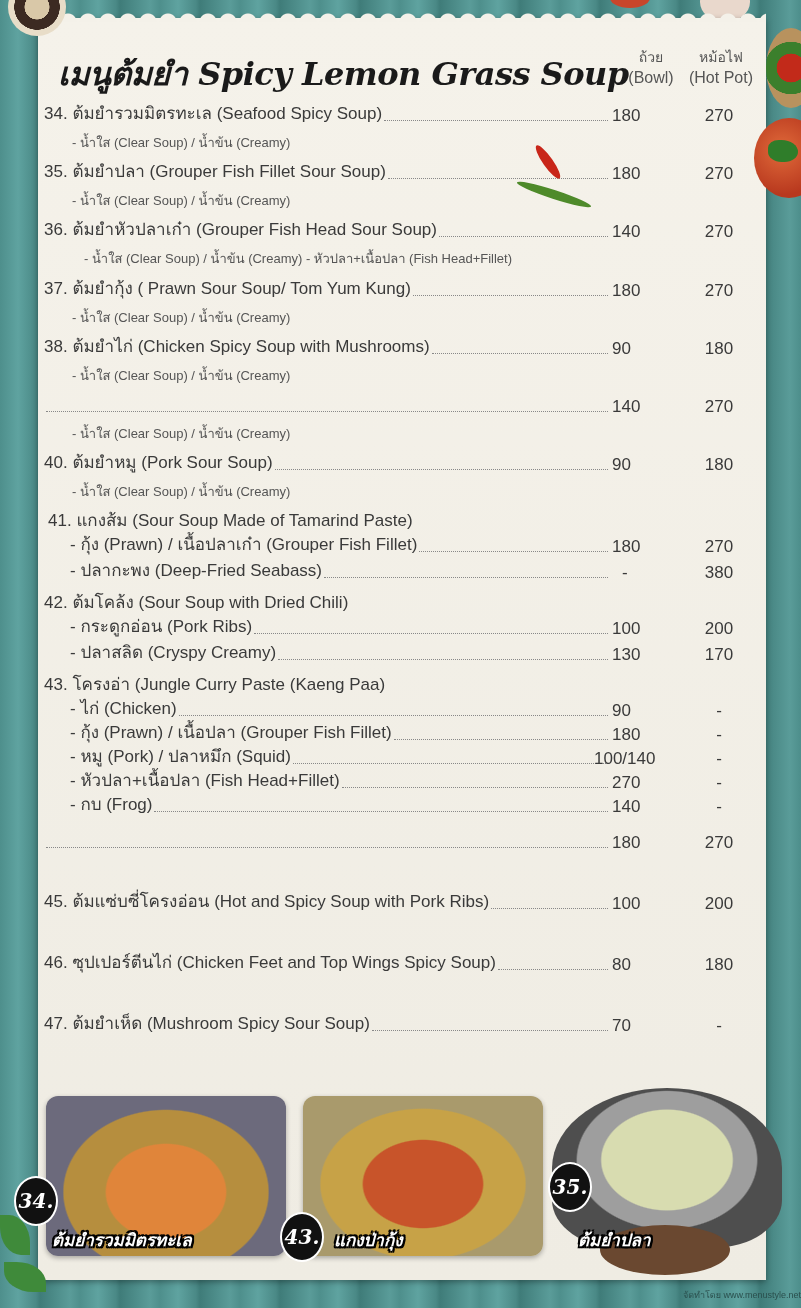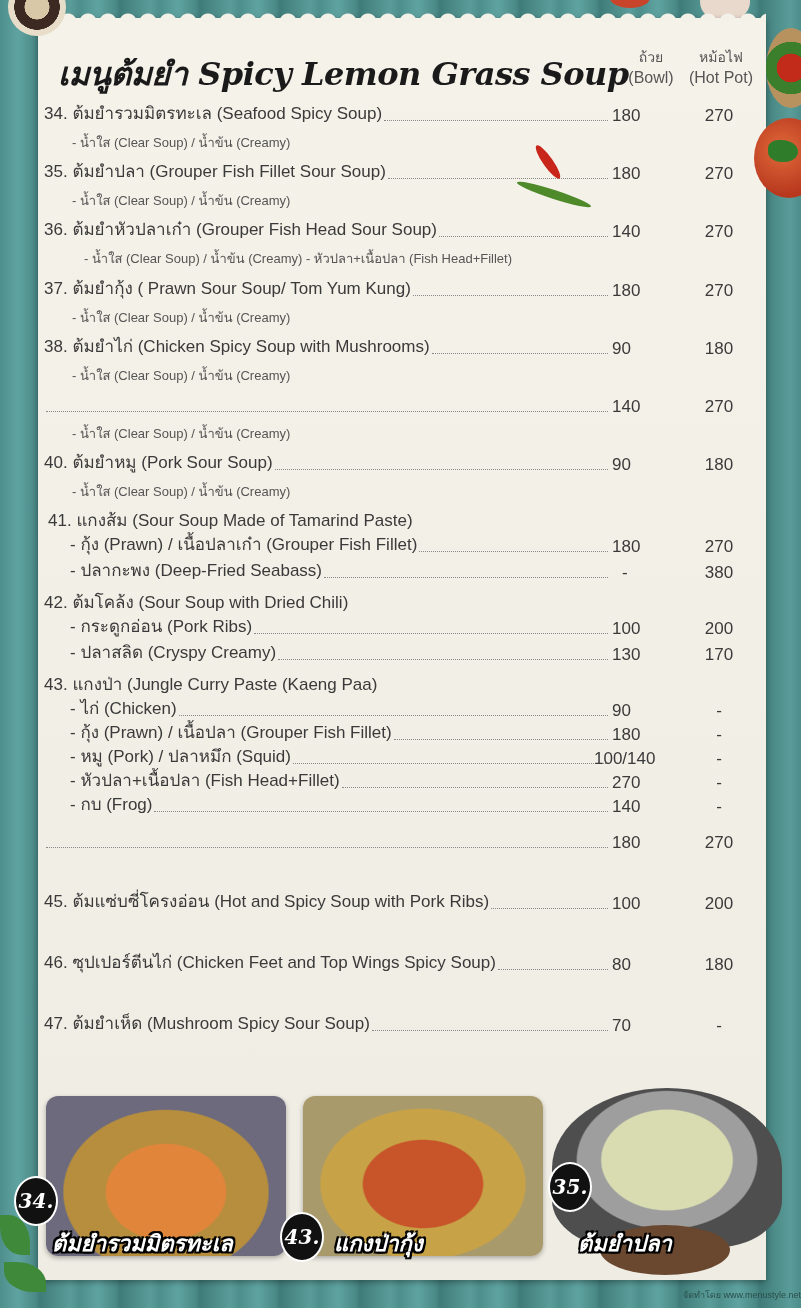--- a/index.html
+++ b/index.html
@@ -60,21 +60,21 @@
   .p1 { left: 46px; top: 18px; width: 240px; height: 160px; background: radial-gradient(ellipse at 50% 60%, #e0853a 0 35%, #b68e3e 36% 60%, #6c6a7c 61%); }
   .p2 { left: 303px; top: 18px; width: 240px; height: 160px; background: radial-gradient(ellipse at 50% 55%, #c8542a 0 35%, #c7a247 36% 60%, #a99a6c 61%); }
   .p3 { left: 552px; top: 10px; width: 230px; height: 160px; border-radius: 50% 50% 30% 30%; background: radial-gradient(ellipse at 50% 45%, #d8dcb0 0 40%, #9e9e9e 41% 55%, #4e4e4e 56%); box-shadow: none; }
   .pot-base { position: absolute; left: 600px; top: 1225px; width: 130px; height: 50px; background: #6a4830; border-radius: 50%; }
   .badge {
     position: absolute; width: 44px; height: 50px; border-radius: 50%; background: #111; color: #fff;
     font-family: "DejaVu Serif", serif; font-style: italic; font-weight: bold; font-size: 20px;
     display: flex; align-items: center; justify-content: center; border: 2px solid #fff;
   }
   .cap {
-    position: absolute; color: #fff; font-family: "DejaVu Sans", sans-serif; font-weight: bold; font-style: italic; font-size: 22px;
+    position: absolute; color: #fff; font-family: "DejaVu Sans", sans-serif; font-weight: bold; font-style: italic; font-size: 17px;
     text-shadow: -2px -2px 0 #000, 2px -2px 0 #000, -2px 2px 0 #000, 2px 2px 0 #000, 0 2px 0 #000, 2px 0 0 #000;
     white-space: nowrap;
   }
   .credit { position: absolute; left: 0; width: 801px; top: 1288px; text-align: right; font-size: 9px; color: #2a4f4d; font-family: "Liberation Sans", sans-serif; }
 </style>
 </head>
 <body>
 
 <div class="deco top-bowls"></div>
 <div class="deco top-bowls2"></div>
@@ -175,21 +175,21 @@
         <span class="pot">200</span>
       </div>
     <div class="row sub" style="top:539px">
         <span class="name">- ปลาสลิด (Cryspy Creamy)</span>
         <span class="dots"></span>
         <span class="bowl">130</span>
         <span class="pot">170</span>
       </div>
 
     <div class="row" style="top:571px">
-        <span class="name"><span>43.</span> <span>แกงป่า (Jungle Curry Paste (Kaeng Paa)</span></span>
+        <span class="name"><span>43.</span> <span>โครงอ่า (Jungle Curry Paste (Kaeng Paa)</span></span>
         <span class="nodots"></span>
       </div>
     <div class="row sub" style="top:595px">
         <span class="name">- ไก่ (Chicken)</span>
         <span class="dots"></span>
         <span class="bowl">90</span>
         <span class="pot">-</span>
       </div>
     <div class="row sub" style="top:619px">
         <span class="name">- กุ้ง (Prawn)  / เนื้อปลา (Grouper Fish Fillet)</span>

